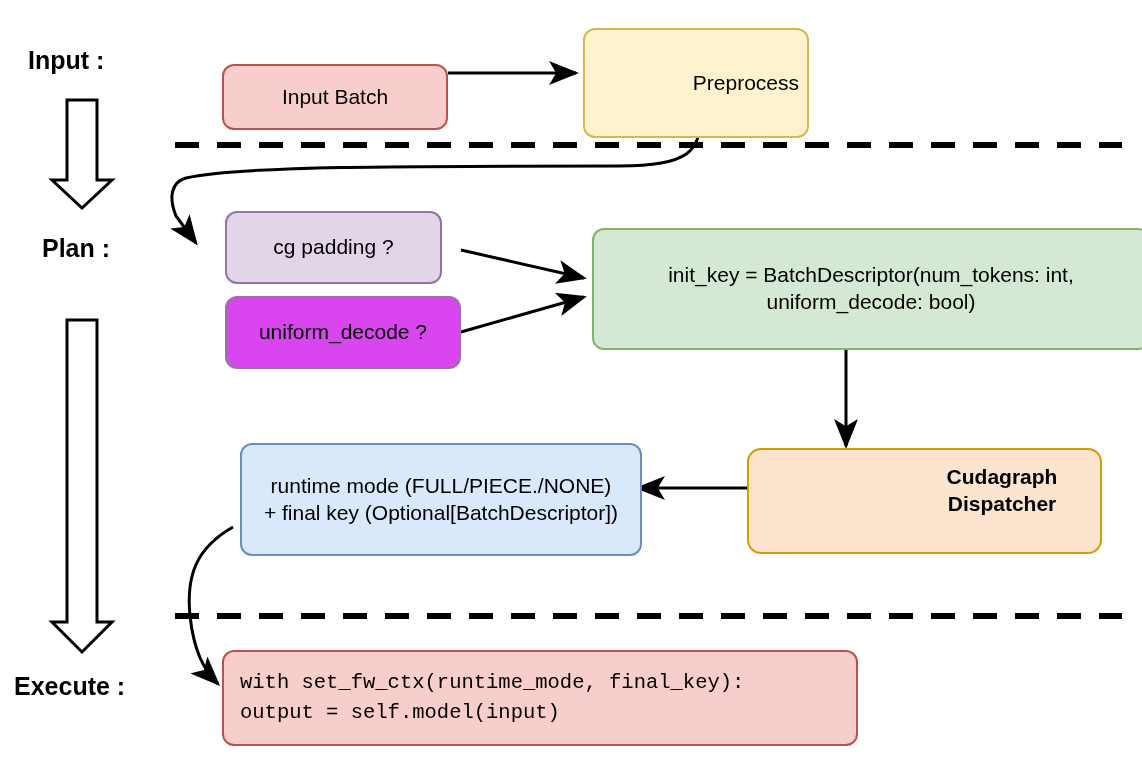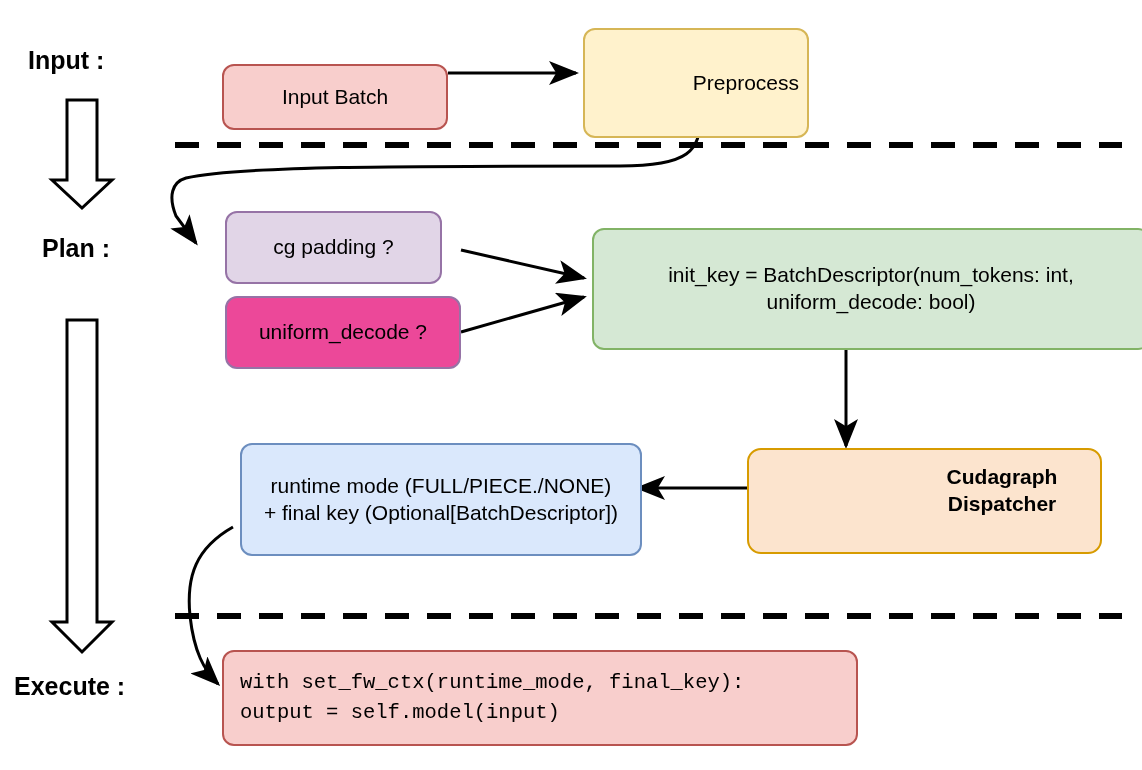--- a/index.html
+++ b/index.html
@@ -106,21 +106,21 @@
   </div>
 
   <div class="node" style="left:583px; top:28px; width:226px; height:110px; background:#fff2cc; border-color:#d6b656;justify-content:flex-end;">
     <span class="node-inner-label">Preprocess</span>
   </div>
 
   <div class="node" style="left:225px; top:211px; width:217px; height:73px; background:#e1d5e7; border-color:#9673a6;">
     <span class="node-inner-label">cg padding ?</span>
   </div>
 
-  <div class="node" style="left:225px; top:296px; width:236px; height:73px; background:#ec4899; border-color:#9673a6;">
+  <div class="node" style="left:225px; top:296px; width:236px; height:73px; background:#d946ef; border-color:#9673a6;">
     <span class="node-inner-label">uniform_decode ?</span>
   </div>
 
   <div class="node" style="left:592px; top:228px; width:558px; height:122px; background:#d5e8d4; border-color:#82b366;">
     <span class="node-inner-label">init_key = BatchDescriptor(num_tokens: int,
 uniform_decode: bool)</span>
   </div>
 
   <div class="node" style="left:747px; top:448px; width:355px; height:106px; background:#fce4ce; border-color:#d79b00; border-radius:14px; align-items:center; justify-content:flex-end; padding-right:14px;">
     <span class="node-inner-label" style="display:block; width:168px; text-align:center; margin-bottom:20px;font-weight:bold;">Cudagraph

